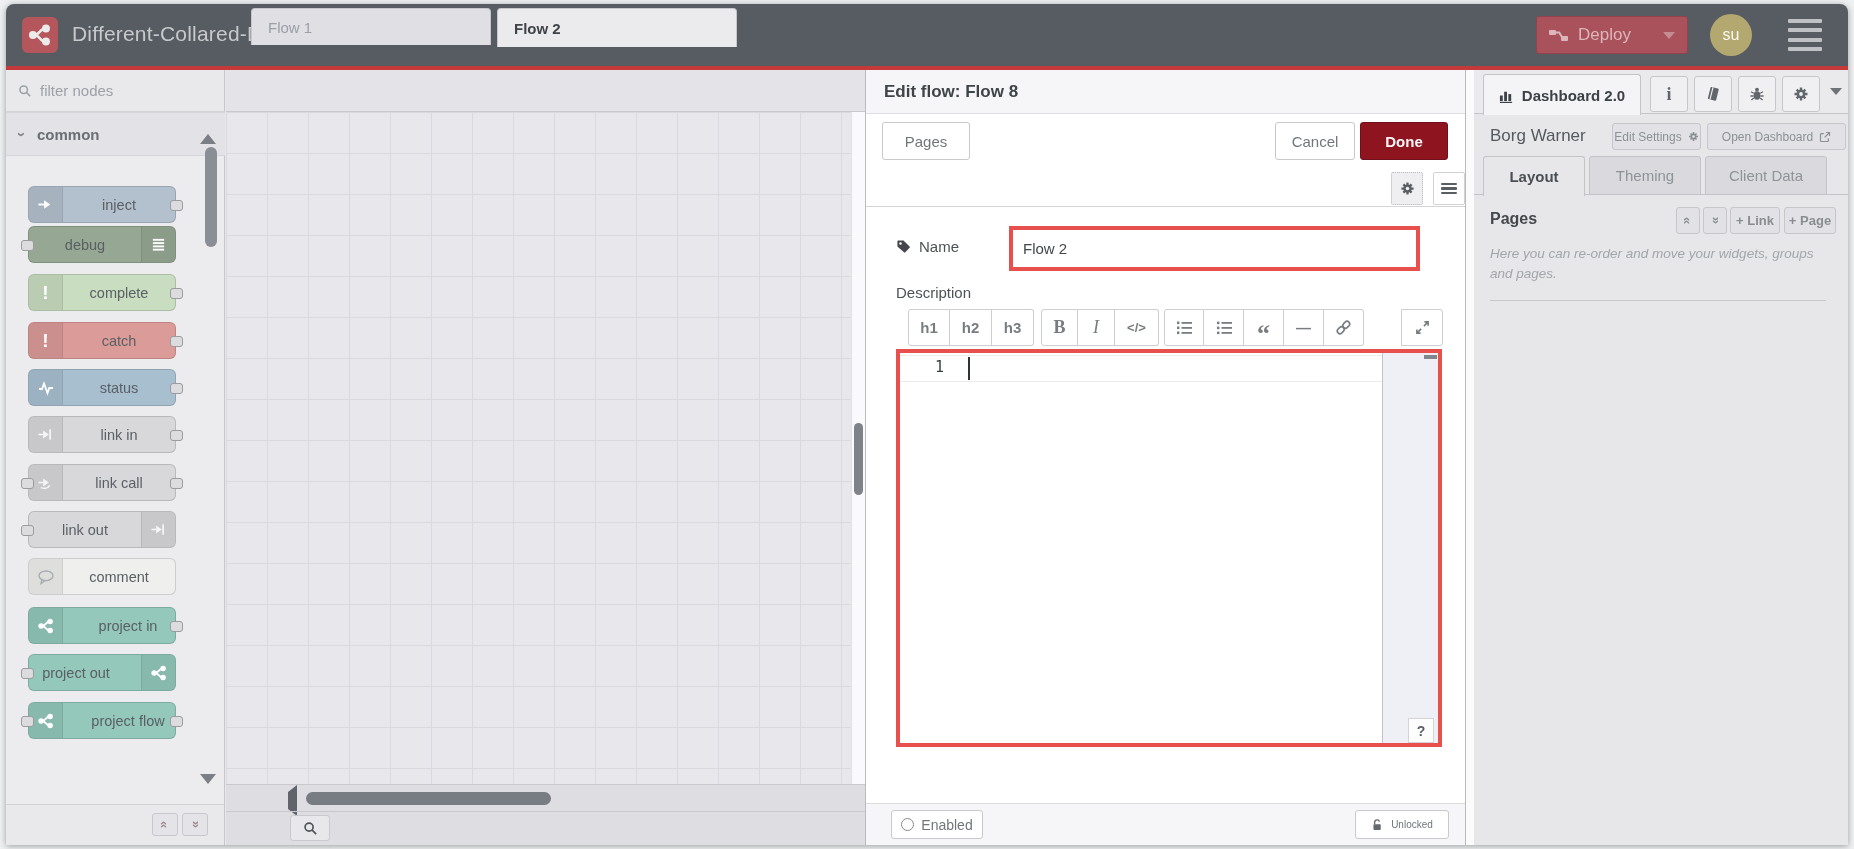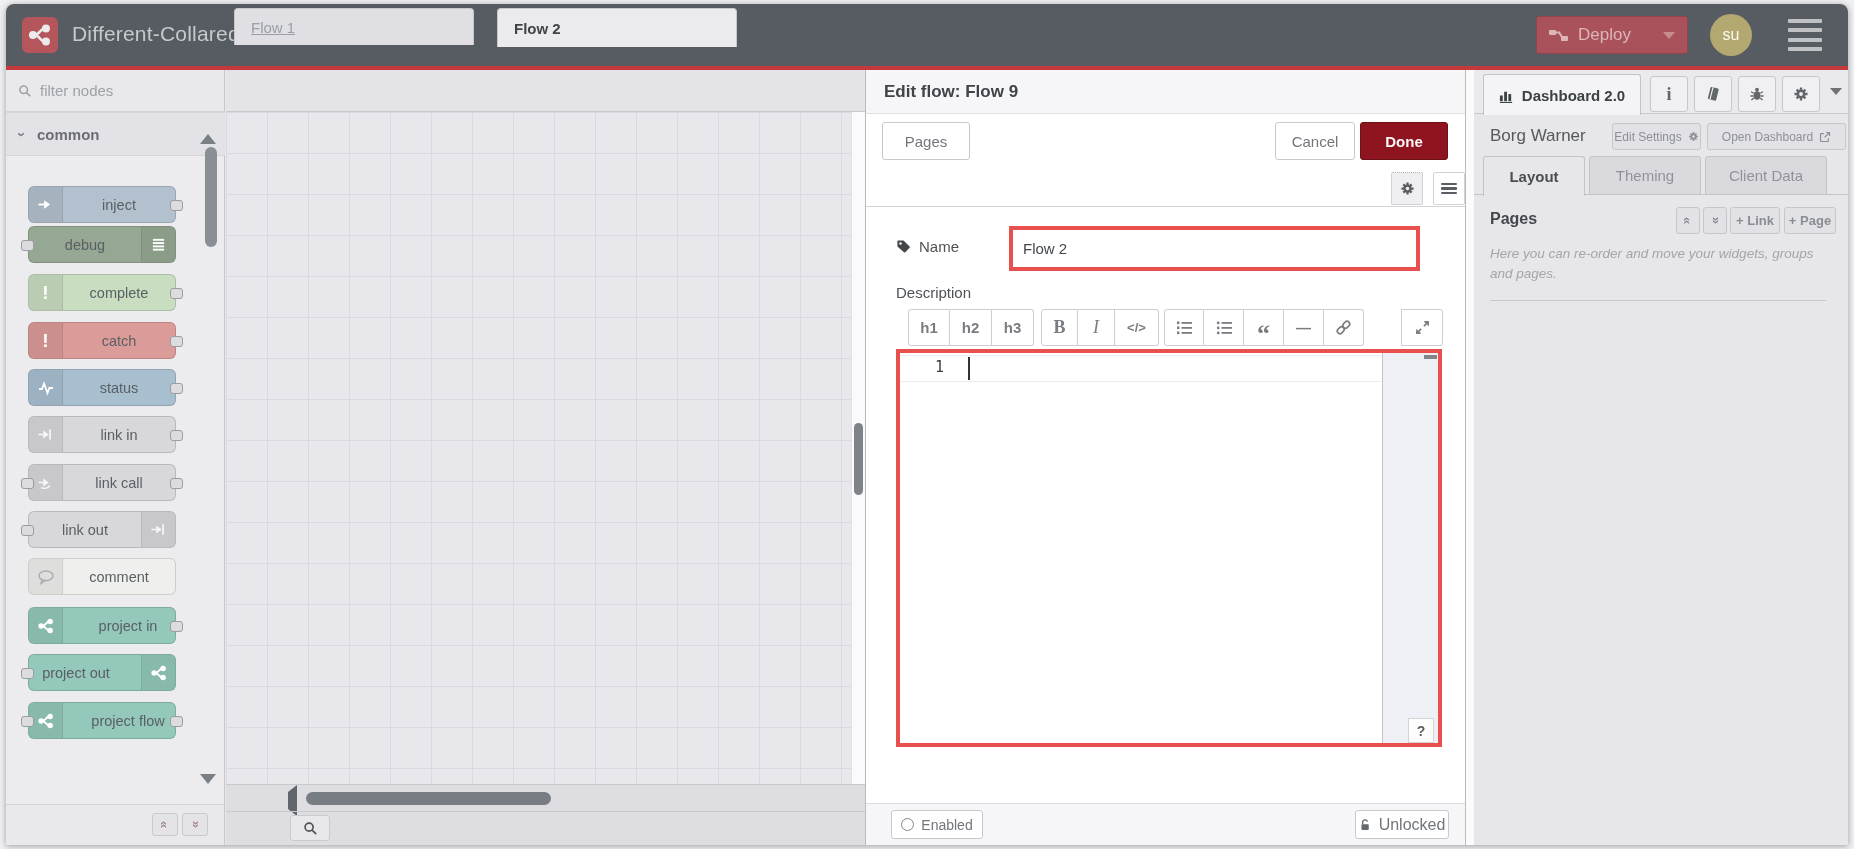--- a/index.html
+++ b/index.html
@@ -309,21 +309,21 @@
   <div class="pal-foot">
     <div class="sq-btn" style="left:146px; top:8px; width:26px;">
           <span class="chev-up">«</span>
         </div>
     <div class="sq-btn" style="left:176px; top:8px; width:26px;">
           <span class="chev-dn">«</span>
         </div>
   </div>
 
   <div class="tabbar"></div>
-  <div class="wtab inactive" style="left:228px;text-decoration:underline;">
+  <div class="wtab inactive" style="left:245px;">
         <span>Flow 1</span>
       </div>
   <div class="wtab active" style="left:491px;">
         <span>Flow 2</span>
       </div>
   <div class="grid"></div>
   <div class="vscroll">
         <div class="vthumb"></div>
       </div>
   <div class="cv-foot">
@@ -333,21 +333,21 @@
     <div class="zoom-btn">
       <svg width="15" height="15" viewBox="0 0 16 16" fill="none" stroke="currentColor" stroke-width="1.8">
             <circle cx="6.5" cy="6.5" r="4.3"></circle>
             <path d="M9.8 9.8 14 14"></path>
           </svg>
     </div>
   </div>
 
   <div class="panel">
     <div class="panel-hdr">
-          <span>Edit flow: Flow 9</span>
+          <span>Edit flow: Flow 8</span>
         </div>
 
     <button class="btn abs" style="left:16px; top:52px; width:88px; height:38px;">Pages</button>
     <button class="btn abs" style="left:409px; top:52px; width:80px; height:38px;">Cancel</button>
     <button class="btn btn-done abs" style="left:494px; top:52px; width:88px; height:38px; font-weight:bold;">Done</button>
 
     <div class="props-row-line"></div>
     <div class="mini-btn gear" style="left:525px;">
       <svg width="15" height="15" viewBox="0 0 16 16">
             <g stroke="currentColor" stroke-width="2.4">
@@ -443,21 +443,21 @@
         </div>
       </div>
     </div>
     <div class="help-btn">?</div>
 
     <div class="panel-foot">
       <button class="btn abs" style="left:25px; top:6px; width:92px; height:29px; gap:7px; font-size:14px;">
         <span class="radio-circ"></span>
         <span>Enabled</span>
       </button>
-      <button class="btn abs" style="left:489px; top:6px; width:94px; height:29px; gap:7px; font-size:16px;">
+      <button class="btn abs" style="left:489px; top:6px; width:94px; height:29px; gap:7px; font-size:10px;">
         <span style="color:#66696e;">
           <svg width="13" height="14" viewBox="0 0 16 16">
                 <path d="M4.5 7V4.6a3 3 0 0 1 5.9-.7" fill="none" stroke="currentColor" stroke-width="1.7"></path>
                 <rect x="3" y="7" width="9" height="7" rx="1" fill="currentColor"></rect>
               </svg>
         </span>
         <span>Unlocked</span>
       </button>
     </div>
   </div>

